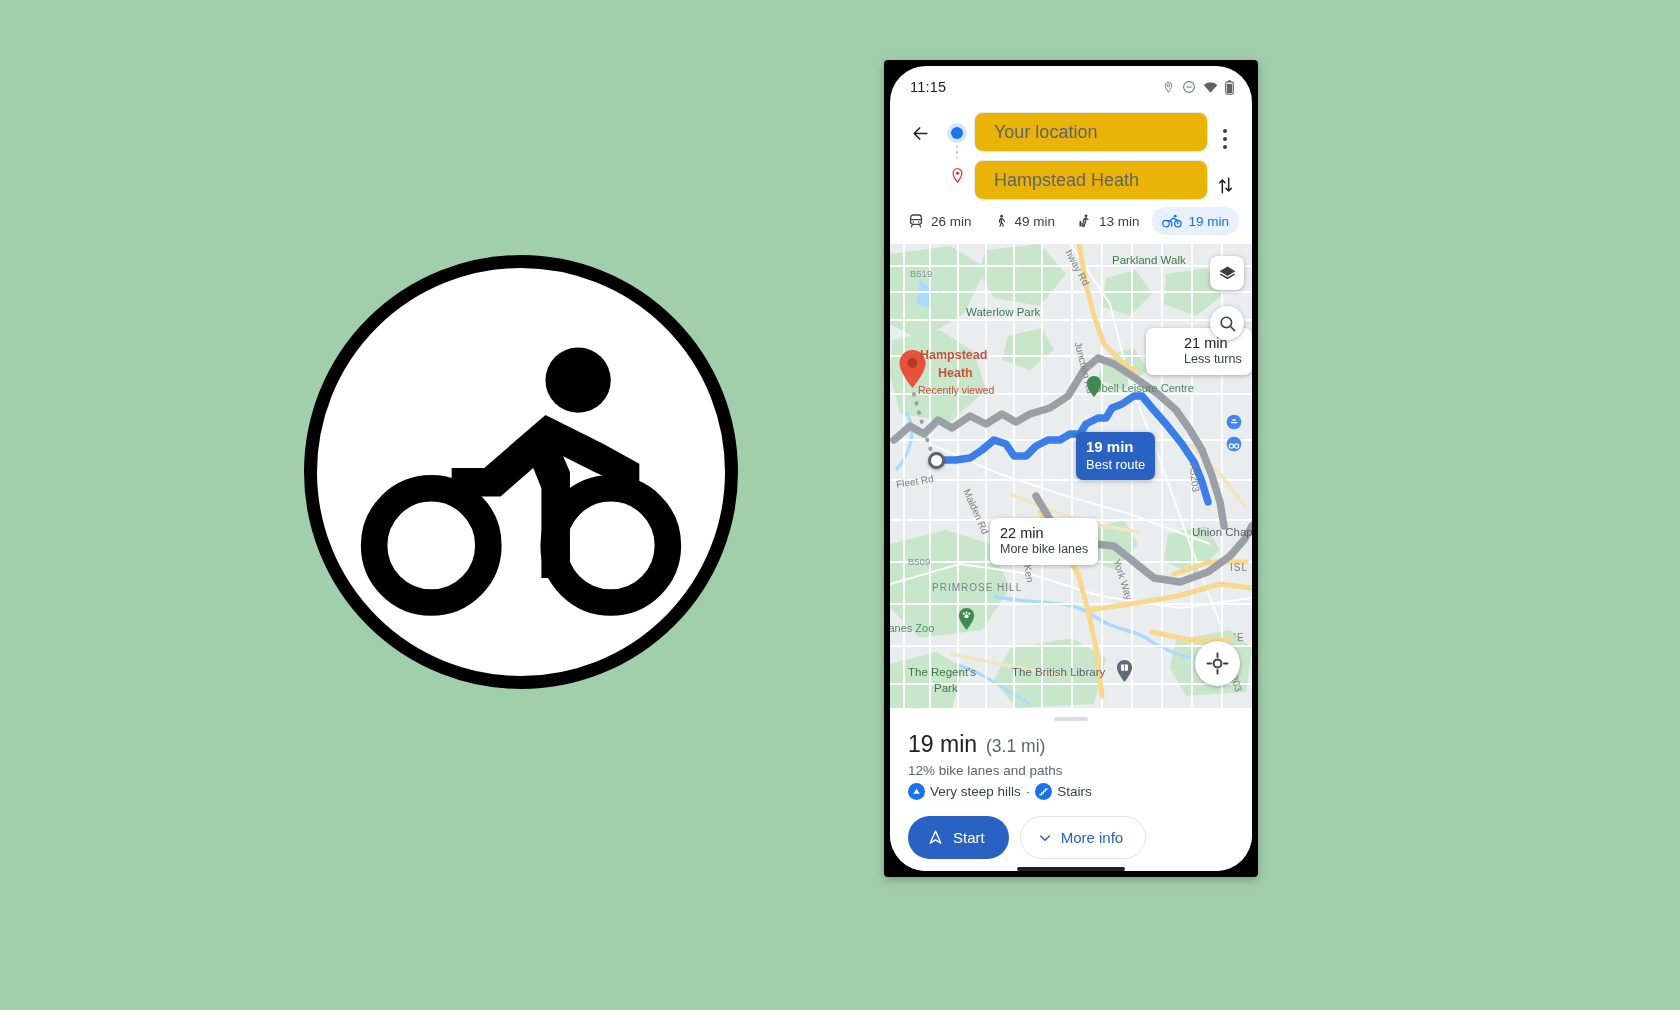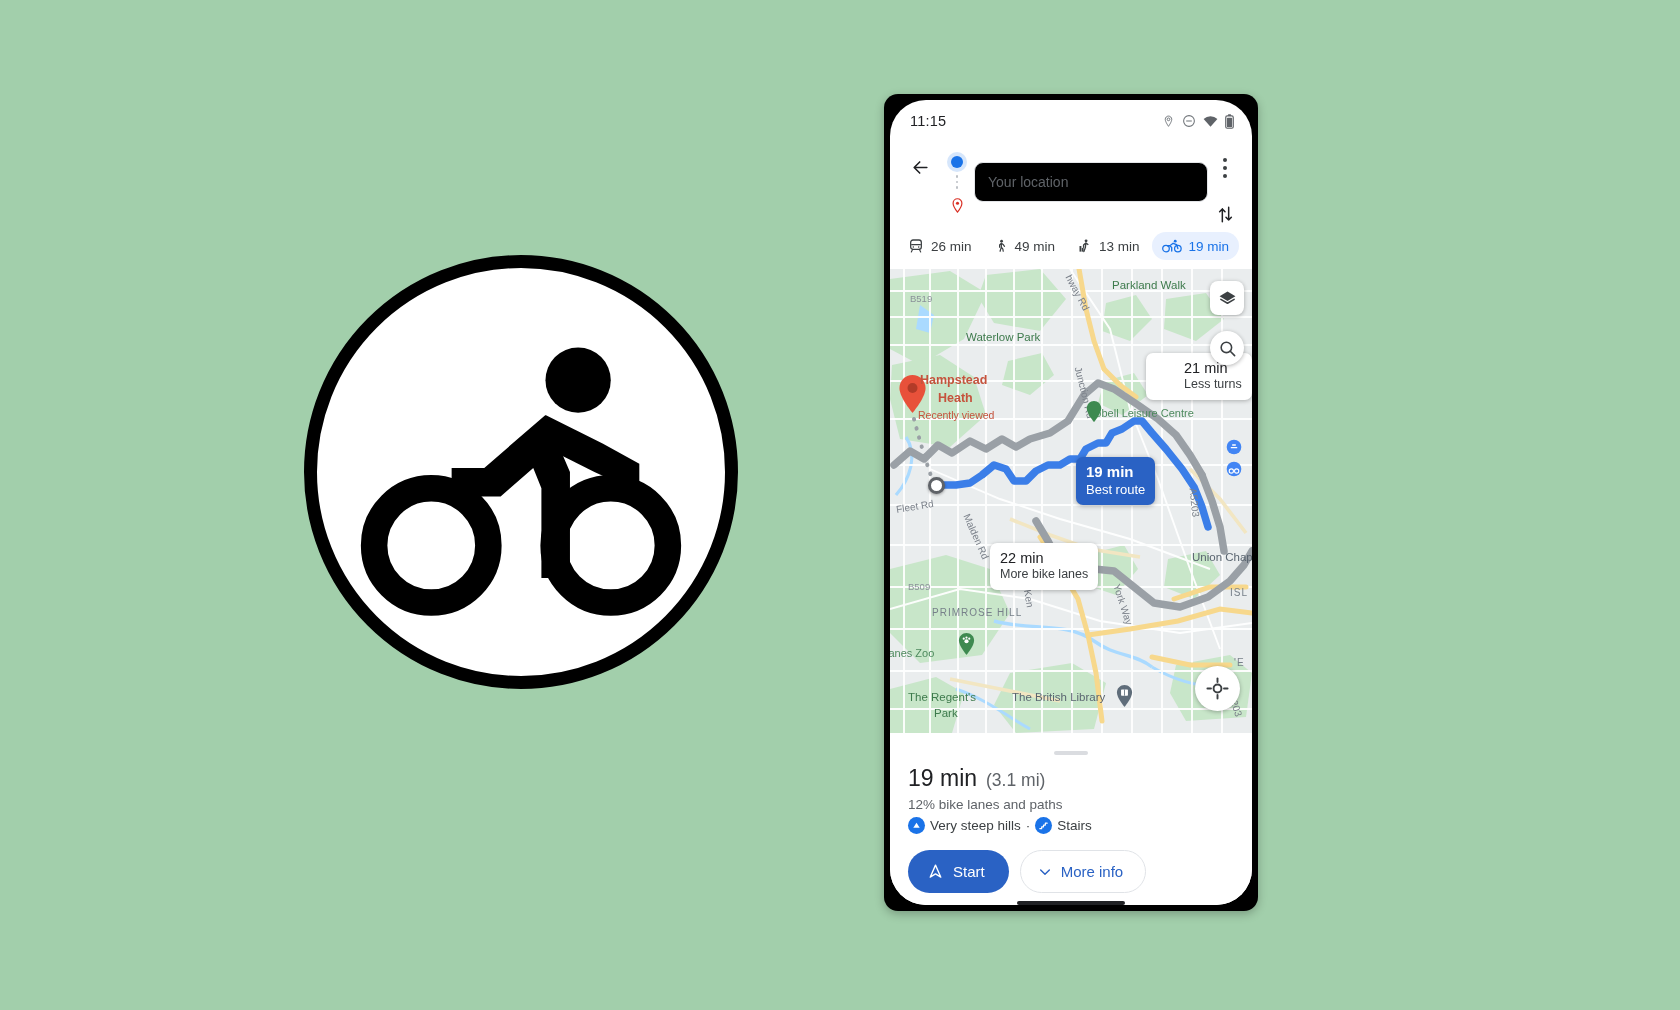--- a/index.html
+++ b/index.html
@@ -24,26 +24,25 @@
     border: 13px solid #000000;
     box-sizing: border-box;
   }
   #cyclist-badge svg { display:block; width:100%; height:100%; }
 
   
   #phone {
     position: absolute;
     left: 884px; top: 60px;
     width: 374px; height: 817px;
-    border-radius: 14px;
+    border-radius: 4px;
     background: #000;
     padding: 6px;
     box-sizing: border-box;
     box-shadow: 0 3px 10px rgba(0,0,0,.25);
-    margin-top: 34px;
   }
   #screen {
     position: relative;
     width: 100%; height: 100%;
     border-radius: 36px;
     background: #fff;
     overflow: hidden;
   }
 
   
@@ -73,24 +72,24 @@
   }
   #fields-col { flex: 1; }
   #right-col {
     width: 34px; display:flex; flex-direction:column; align-items:center;
   }
   .input-pill {
     height: 38px;
     border: 1px solid #e3e5e8;
     border-radius: 9px;
     display: flex; align-items: center;
-    padding: 0 13px;
-    font-size: 14px;
+    padding: 0 19px;
+    font-size: 18px;
     color: #5f6368;
-    background: #000000;
+    background: #eab308;
   }
   .pin-blue {
     width: 12px; height: 12px; border-radius: 50%;
     background: #1a73e8;
     box-shadow: 0 0 0 4px rgba(26,115,232,.18);
   }
   .vdots { display:flex; flex-direction:column; gap:3px; align-items:center; margin: 7px 0; }
   .vdots i { width:2.5px; height:2.5px; border-radius:50%; background:#bdc1c6; display:block; }
   .kebab { display:flex; flex-direction:column; gap:4px; align-items:center; }
   .kebab i { width:4px; height:4px; border-radius:50%; background:#3c4043; display:block; }
@@ -277,20 +276,23 @@
               <path d="M12 2.5c-3.6 0-6.2 2.8-6.2 6.2 0 4.6 6.2 12.6 6.2 12.6s6.2-8 6.2-12.6c0-3.4-2.6-6.2-6.2-6.2z" fill="none" stroke="#d93025" stroke-width="1.7"></path>
               <circle cx="12" cy="8.8" r="2.2" fill="#d93025"></circle>
             </svg>
           </div>
 
           <div id="fields-col">
             <div class="input-pill">
               <span title="Choose start location">Your location</span>
             </div>
             <div style="height:8px"></div>
+            <div class="input-pill">
+              <span title="Choose destination">Hampstead Heath</span>
+            </div>
           </div>
 
           <div id="right-col">
             <div class="kebab" style="margin-top:12px">
                 <i></i>
                 <i></i>
                 <i></i>
               </div>
             <div style="height:26px"></div>
             <svg width="19" height="21" viewBox="0 0 24 24">

